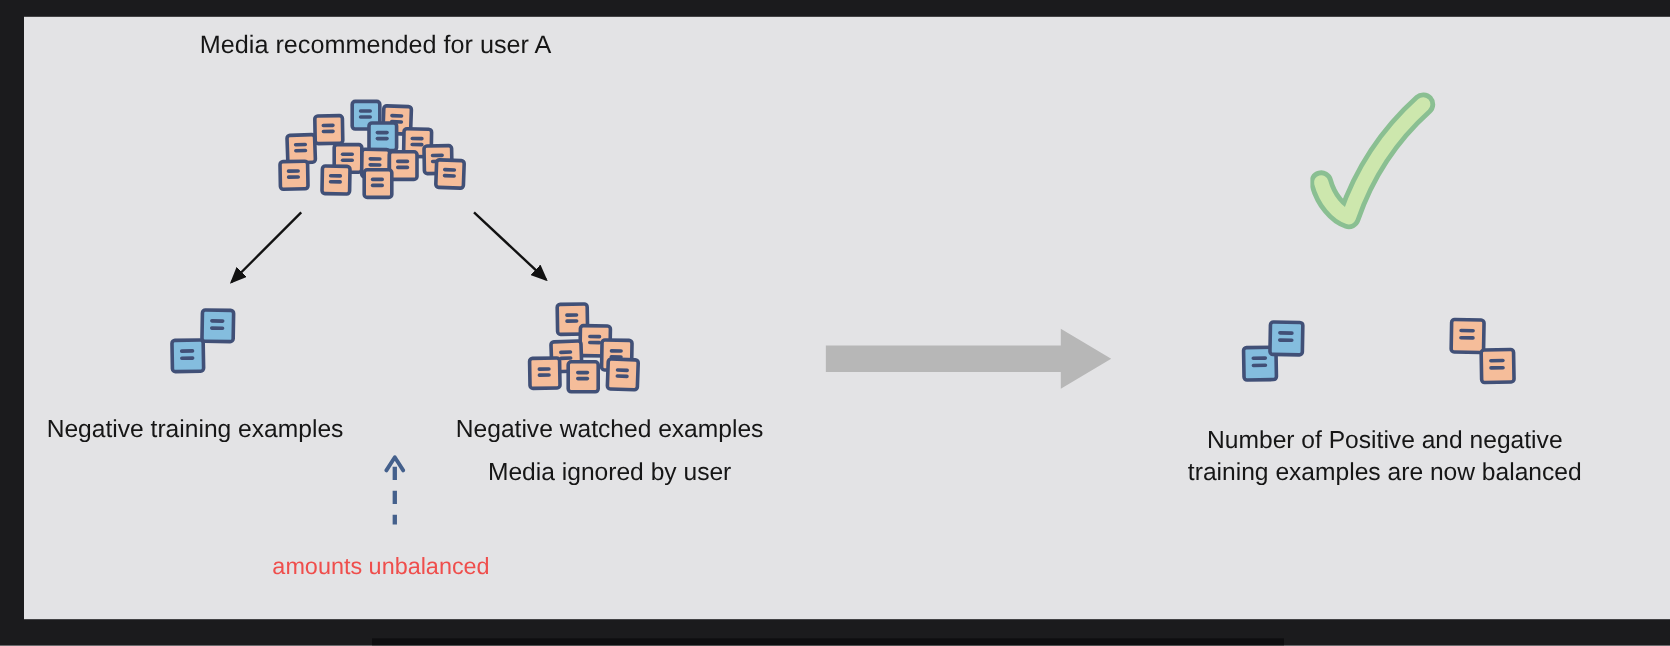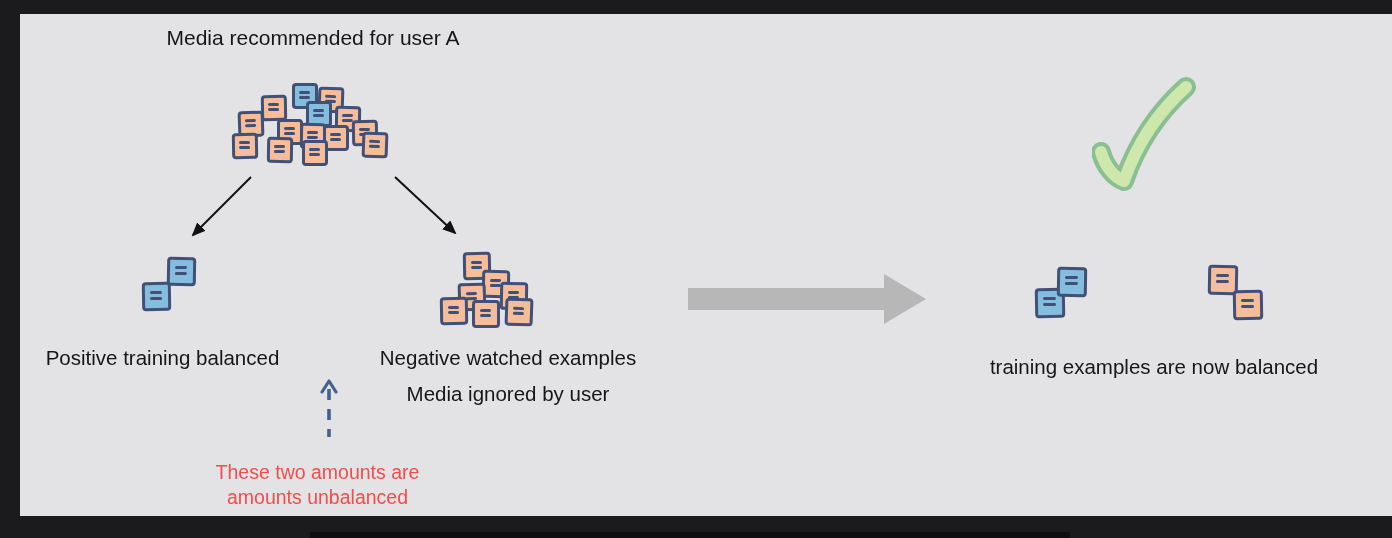--- a/index.html
+++ b/index.html
@@ -165,31 +165,30 @@
       <div class="media-box o" style="left: 37px; top: 51px; width: 28px; height: 28px;">
         <span class="ln l1"></span>
         <span class="ln l2"></span>
       </div>
       <div class="media-box o" style="left: 70px; top: 49px; width: 28px; height: 28px; transform: rotate(2deg);">
         <span class="ln l1"></span>
         <span class="ln l2"></span>
       </div>
     </div>
 
-  <div class="txt pos-label-1">Positive training balanced</div>
+  <div class="txt pos-label-1">Negative training examples</div>
   <div class="txt neg-label-1">Negative watched examples</div>
   <div class="txt neg-label-2">Media ignored by user</div>
 
   <svg class="abs" style="left:300px;top:365px" width="18" height="60">
     <path d="M2,13 L9,2 L16,13" fill="none" stroke="var(--dashed-blue,#44608c)" stroke-width="3.2" stroke-linecap="round" stroke-linejoin="round"></path>
     <line x1="9" y1="10" x2="9" y2="58" stroke="var(--dashed-blue,#44608c)" stroke-width="3.6" stroke-dasharray="11 9"></line>
   </svg>
 
   <div class="txt warn-label">
-    <span>These two amounts are</span>
     <span>amounts unbalanced</span>
   </div>
 
 
   <svg class="abs" style="left:668px;top:257px" width="240" height="56">
     <polygon points="0,17 196,17 196,3 238,28 196,53 196,39 0,39" fill="var(--arrow-gray,#b7b7b7)"></polygon>
   </svg>
 
   <svg class="abs" style="left:1072px;top:60px" width="110" height="125" viewBox="0 0 110 125">
     <path d="M 9 78 C 13 93, 23 104, 32 107 C 44 72, 64 40, 94 13" fill="none" stroke="var(--check-stroke,#8abf92)" stroke-width="20" stroke-linecap="round" stroke-linejoin="round"></path>
@@ -211,18 +210,19 @@
         <span class="ln l1"></span>
         <span class="ln l2"></span>
       </div>
       <div class="media-box o" style="left: 27px; top: 26px; width: 30px; height: 30px; transform: rotate(-1deg);">
         <span class="ln l1"></span>
         <span class="ln l2"></span>
       </div>
     </div>
 
   <div class="txt balanced-label">
+    <span>Number of Positive and negative</span>
     <span>training examples are now balanced</span>
   </div>
 
 </div>
 
 <div class="window-edge"></div>
 
 </body></html>

